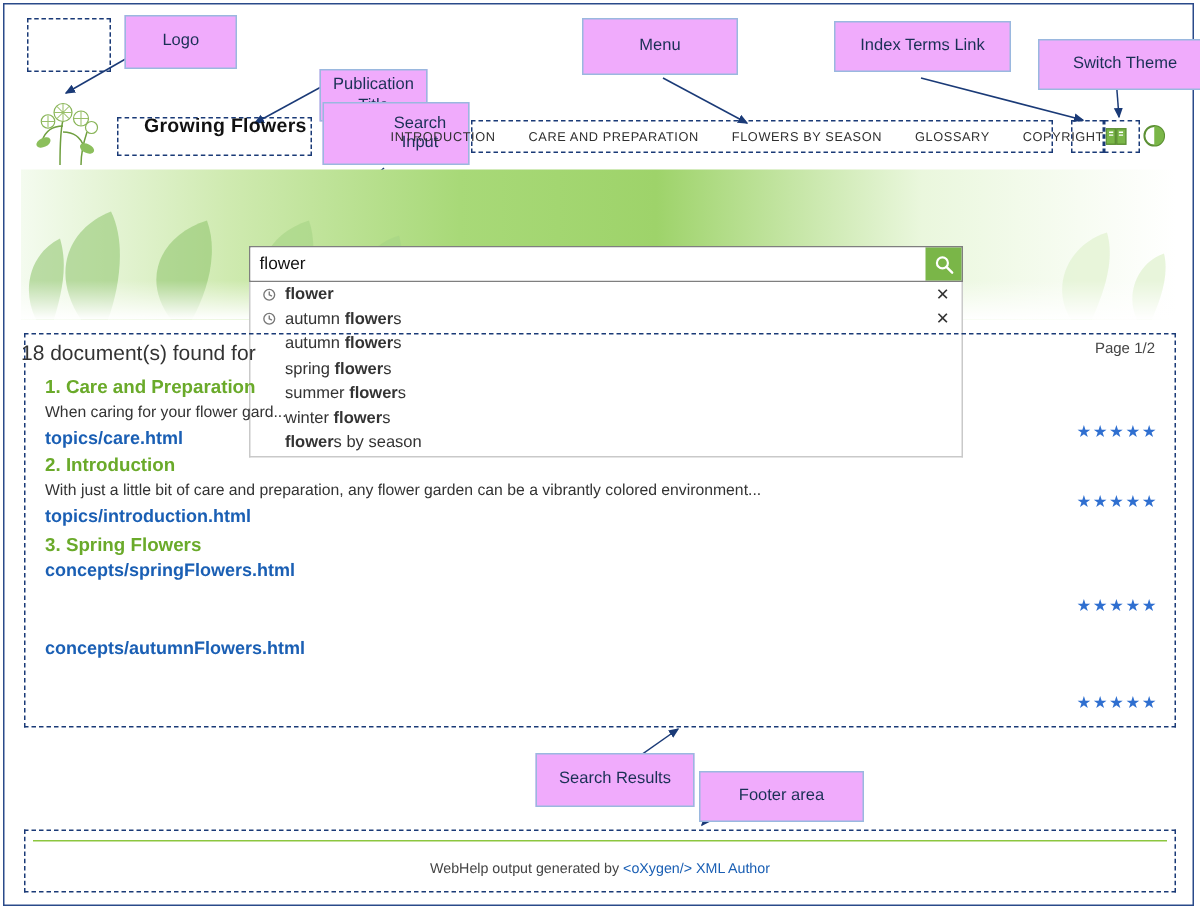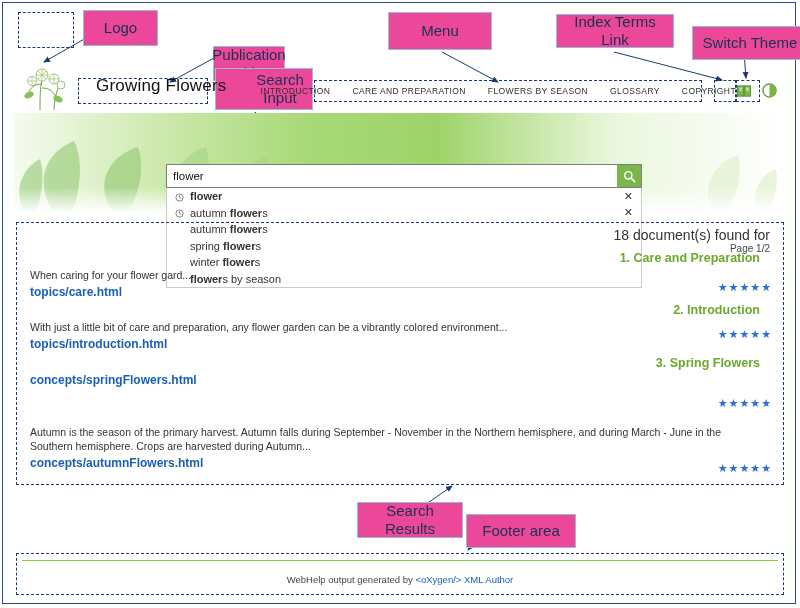--- a/index.html
+++ b/index.html
@@ -20,24 +20,24 @@
     position: absolute;
     left: 2px; top: 2px;
     width: 794px; height: 602px;
     border: 1px solid #2a4a8a;
     box-sizing: border-box;
   }
 
   
   .callout {
     position: absolute;
-    background: #ec4899;
+    background: #f0abfc;
     border: 1px solid #9ab8df;
     color: #1a3055;
-    font-size: 15px;
+    font-size: 11px;
     text-align: center;
     display: flex;
     align-items: center;
     justify-content: center;
     line-height: 1.2;
     padding: 2px 4px;
     box-sizing: border-box;
   }
   .dashbox {
     position: absolute;
@@ -59,22 +59,22 @@
     width: 770px; height: 50px;
   }
   .logo-art {
     position: absolute;
     left: 6px; top: 2px;
     width: 58px; height: 48px;
   }
   .pub-title {
     position: absolute;
     left: 82px; top: 14px;
-    font-size: 17px;
-    font-weight: normal;
+    font-size: 13px;
+    font-weight: bold;
     color: #111;
     letter-spacing: .2px;
   }
   .menu {
     position: absolute;
     right: 48px; top: 24px;
     display: flex;
     gap: 22px;
     font-size: 8.5px;
     letter-spacing: .4px;
@@ -178,36 +178,34 @@
     width: 768px; height: 263px;
     border: 1px dashed #1a3a77;
     box-sizing: border-box;
   }
   .results-head {
     position: absolute;
     left: 14px; top: 227px;
     width: 756px;
     display: flex;
     justify-content: space-between;
-    align-items: flex-end;
+    align-items: flex-start;
     font-size: 14px;
     color: #333;
-    flex-direction: column;
   }
   .results-head .pager { font-size: 10px; color: #444; }
   .result {
     position: absolute;
     left: 30px;
     width: 730px;
   }
   .r-title {
     font-size: 12.5px;
     color: #6aaa2a;
     font-weight: bold;
-    text-align: right;
   }
   .r-title .num { color: #6aaa2a; font-weight: bold; }
   .r-desc {
     font-size: 10.5px;
     color: #333;
     margin-top: 3px;
     line-height: 1.35;
     max-width: 720px;
   }
   .r-link {
@@ -420,20 +418,24 @@
     <div class="suggest-row">
       <span class="indent"></span>
       <span class="txt"><span>autumn </span><b>flower</b><span>s</span></span>
     </div>
     <div class="suggest-row">
       <span class="indent"></span>
       <span class="txt"><span>spring </span><b>flower</b><span>s</span></span>
     </div>
     <div class="suggest-row">
       <span class="indent"></span>
+      <span class="txt"><span>summer </span><b>flower</b><span>s</span></span>
+    </div>
+    <div class="suggest-row">
+      <span class="indent"></span>
       <span class="txt"><span>winter </span><b>flower</b><span>s</span></span>
     </div>
     <div class="suggest-row">
       <span class="indent"></span>
       <span class="txt"><b>flower</b><span>s by season</span></span>
     </div>
   </div>
 </div>
 
 <div class="results-area"></div>
@@ -466,21 +468,20 @@
 <div class="result" style="top:356px;">
   <div class="r-title">
     <span class="num">3.</span>
     <span>Spring Flowers</span>
   </div>
   <div class="r-link">concepts/springFlowers.html</div>
 </div>
 <div class="stars" style="top:397px;">★★★★★</div>
 
 <div class="result" style="top:422px;">
-  <div class="r-desc">Autumn is the season of the primary harvest. Autumn falls during September - November in the Northern hemisphere, and during March - June in the Southern hemisphere. Crops are harvested during Autumn...</div>
   <div class="r-link">concepts/autumnFlowers.html</div>
 </div>
 <div class="stars" style="top:462px;">★★★★★</div>
 
 <div class="footer-area"></div>
 <div class="footer-rule"></div>
 <div class="footer-text">
   <span>WebHelp output generated by </span><a href="#">&lt;oXygen/&gt; XML Author</a>
 </div>
 

